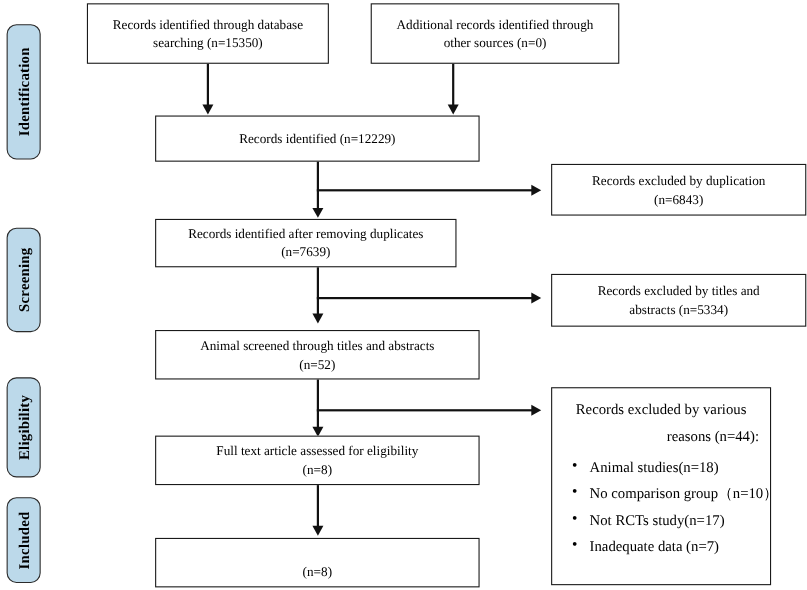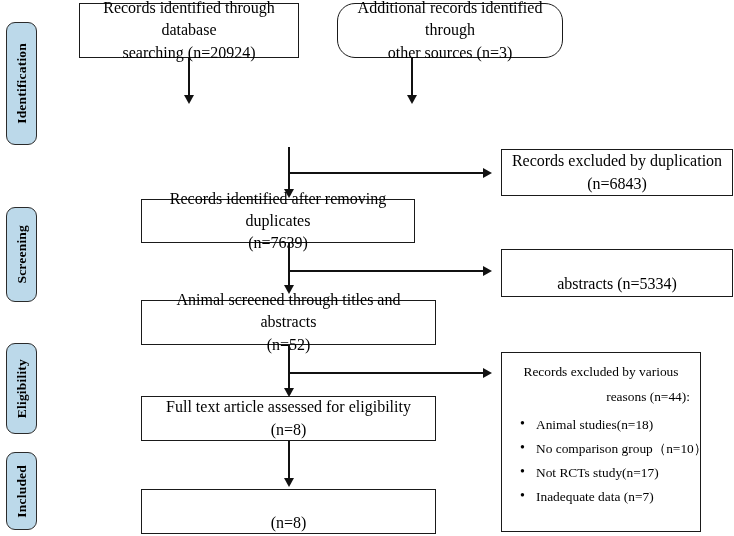--- a/index.html
+++ b/index.html
@@ -42,21 +42,21 @@
   
   .flow-box {
     position: absolute;
     box-sizing: border-box;
     border: 1.5px solid #1a1a1a;
     background: #ffffff;
     display: flex;
     align-items: center;
     justify-content: center;
     text-align: center;
-    font-size: 16px;
+    font-size: 12px;
     line-height: 1.38;
     padding: 2px 6px;
   }
   .flow-box .box-text {
     display: block;
     width: 100%;
   }
 
   
   .reasons-box {
@@ -144,37 +144,40 @@
     <span class="stage-label">Eligibility</span>
   </div>
 
   <div class="stage-badge" style="left:6px; top:452px; width:31px; height:78px;">
     <span class="stage-label">Included</span>
   </div>
 
   <div class="flow-box" style="left:79px; top:3px; width:220px; height:55px;">
     <span class="box-text">
       <span>Records identified through database</span><br>
-      <span>searching (n=20924)</span>
-    </span>
-  </div>
-
-  <div class="flow-box" style="left:337px; top:3px; width:226px; height:55px;border-radius:18px;">
+      <span>searching (n=15350)</span>
+    </span>
+  </div>
+
+  <div class="flow-box" style="left:337px; top:3px; width:226px; height:55px;">
     <span class="box-text">
       <span>Additional records identified through</span><br>
-      <span>other sources (n=3)</span>
+      <span>other sources (n=0)</span>
     </span>
   </div>
 
   <div class="vline" style="left:188px; top:58px; height:38px;"></div>
   <div class="arrow-down" style="left:184px; top:95px;"></div>
 
   <div class="vline" style="left:411px; top:58px; height:38px;"></div>
   <div class="arrow-down" style="left:407px; top:95px;"></div>
 
+  <div class="flow-box" style="left:141px; top:105px; width:295px; height:42px;">
+    <span class="box-text">Records identified  (n=12229)</span>
+  </div>
 
   <div class="vline" style="left:288px; top:147px; height:43px;"></div>
   <div class="hline" style="left:288px; top:172px; width:196px;"></div>
   <div class="arrow-right" style="left:483px; top:168px;"></div>
   <div class="arrow-down" style="left:284px; top:189px;"></div>
 
   <div class="flow-box" style="left:501px; top:149px; width:232px; height:47px;align-items:center;">
     <span class="box-text">
       <span>Records excluded by duplication</span><br>
       <span>(n=6843)</span>
@@ -188,21 +191,21 @@
     </span>
   </div>
 
   <div class="vline" style="left:288px; top:243px; height:43px;"></div>
   <div class="hline" style="left:288px; top:270px; width:196px;"></div>
   <div class="arrow-right" style="left:483px; top:266px;"></div>
   <div class="arrow-down" style="left:284px; top:285px;"></div>
 
   <div class="flow-box" style="left:501px; top:249px; width:232px; height:48px;">
     <span class="box-text">
-      <br>
+      <span>Records excluded by titles and</span><br>
       <span>abstracts  (n=5334)</span>
     </span>
   </div>
 
   <div class="flow-box" style="left:141px; top:300px; width:295px; height:45px;">
     <span class="box-text">
       <span>Animal screened through titles and abstracts</span><br>
       <span>(n=52)</span>
     </span>
   </div>

